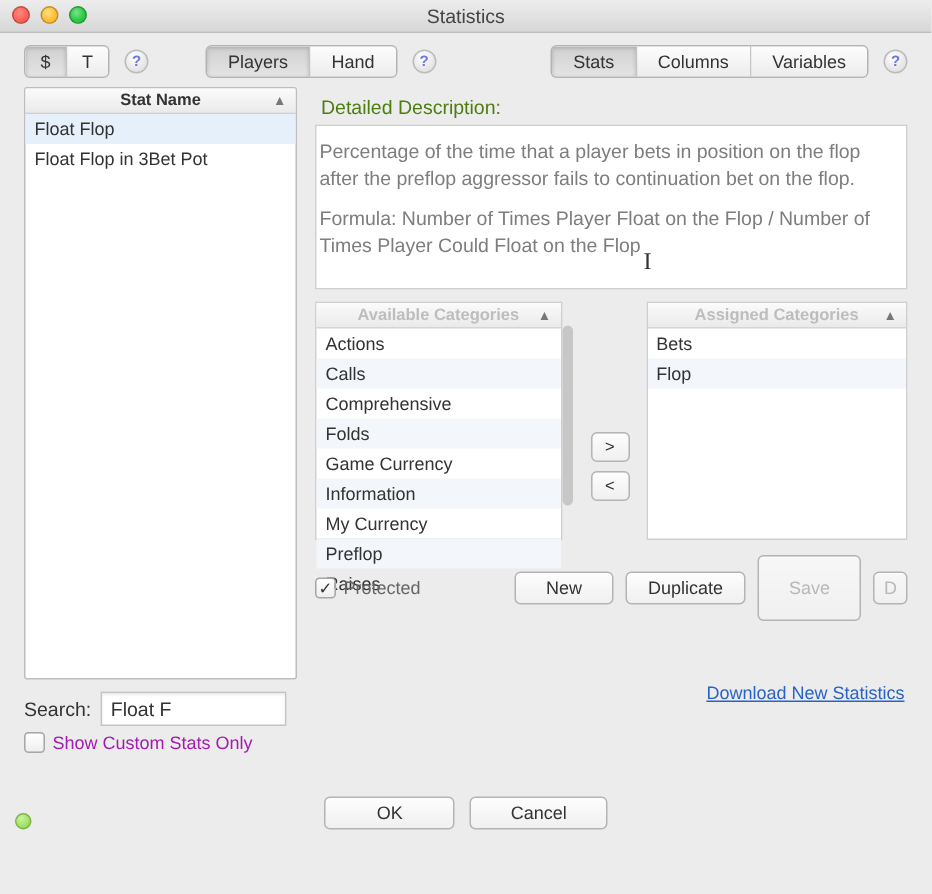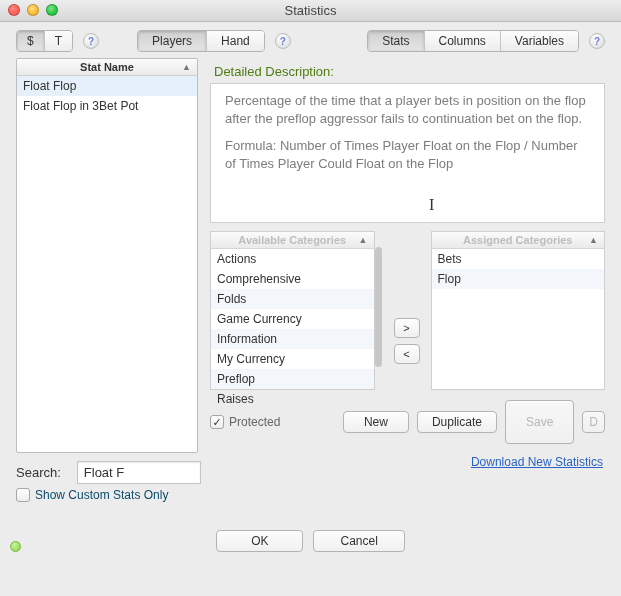--- a/index.html
+++ b/index.html
@@ -122,22 +122,22 @@
   font-size: 12px;
   box-shadow: 0 1px 0 rgba(255,255,255,.6) inset;
   cursor: default;
 }
 .pushbtn.dis { color: #b8b8b8; background: linear-gradient(#f7f7f7,#f0f0f0); }
 
 .desclabel { color: #4d7c0f; font-size: 13px; margin: 6px 0 4px 4px; }
 .descbox {
   border: 1px solid #cfcfcf;
   background: #fff;
-  padding: 8px 14px;
-  height: 140px;
+  padding: 8px 2px;
+  height: 110px;
   font-size: 13px;
   color: #7d7d7d;
   line-height: 1.35;
   position: relative;
 }
 .caret {
   position: absolute;
   bottom: 6px;
   left: 218px;
   font-size: 16px;
@@ -198,21 +198,21 @@
 .chk { display: inline-flex; align-items: center; gap: 5px; font-size: 12px; color: #666; }
 .chkbox {
   width: 14px; height: 14px; border: 1px solid #a6a6a6;
   border-radius: 3px;
   background: linear-gradient(#fff,#eee);
   display: inline-flex; align-items: center; justify-content: center;
   font-size: 11px; color: #333;
 }
 
 .searchrow {
-  display: flex; align-items: center; gap: 16px;
+  display: flex; align-items: center; gap: 6px;
   padding: 8px 16px 0;
 }
 .searchfield {
   border: 1px solid #c4c4c4;
   background: #fff;
   padding: 3px 6px;
   font-size: 13px;
   width: 124px;
   box-shadow: inset 0 1px 2px rgba(0,0,0,.1);
 }
@@ -302,20 +302,21 @@
 
     <div class="catsrow">
       <div style="flex:1; display:flex; min-width:0;">
         <div class="catbox" style="flex:1;">
           <div class="cathead">
             <span>Available Categories</span>
             <span class="sortarrow">▲</span>
           </div>
           <div class="catbody" id="avail-body">
               <div class="crow">Actions</div>
+              <div class="crow alt">Calls</div>
               <div class="crow">Comprehensive</div>
               <div class="crow alt">Folds</div>
               <div class="crow">Game Currency</div>
               <div class="crow alt">Information</div>
               <div class="crow">My Currency</div>
               <div class="crow alt">Preflop</div>
               <div class="crow">Raises</div>
             </div>
         </div>
         <div style="width:8px; position:relative;">
@@ -363,21 +364,21 @@
   </div>
   <div class="spacer-flex"></div>
   <div class="linkrow">
     <span class="link">Download New Statistics</span>
   </div>
 </div>
 
 <div style="padding:4px 16px 0;">
   <span class="chk">
     <span class="chkbox"></span>
-    <span style="color:#0c4a6e;">Show Custom Stats Only</span>
+    <span style="color:#a21caf;">Show Custom Stats Only</span>
   </span>
 </div>
 
 <div class="footer">
   <div class="status"></div>
   <div class="pushbtn" style="padding:3px 34px;">OK</div>
   <div class="pushbtn" style="padding:3px 26px;">Cancel</div>
 </div>
 
 </body></html>

